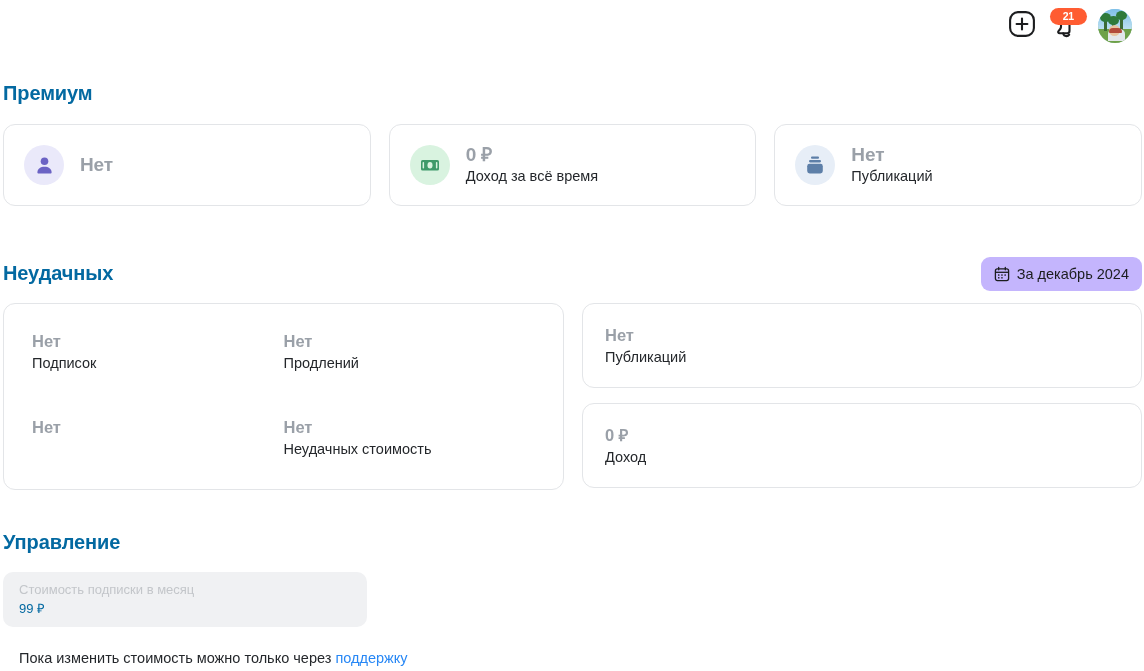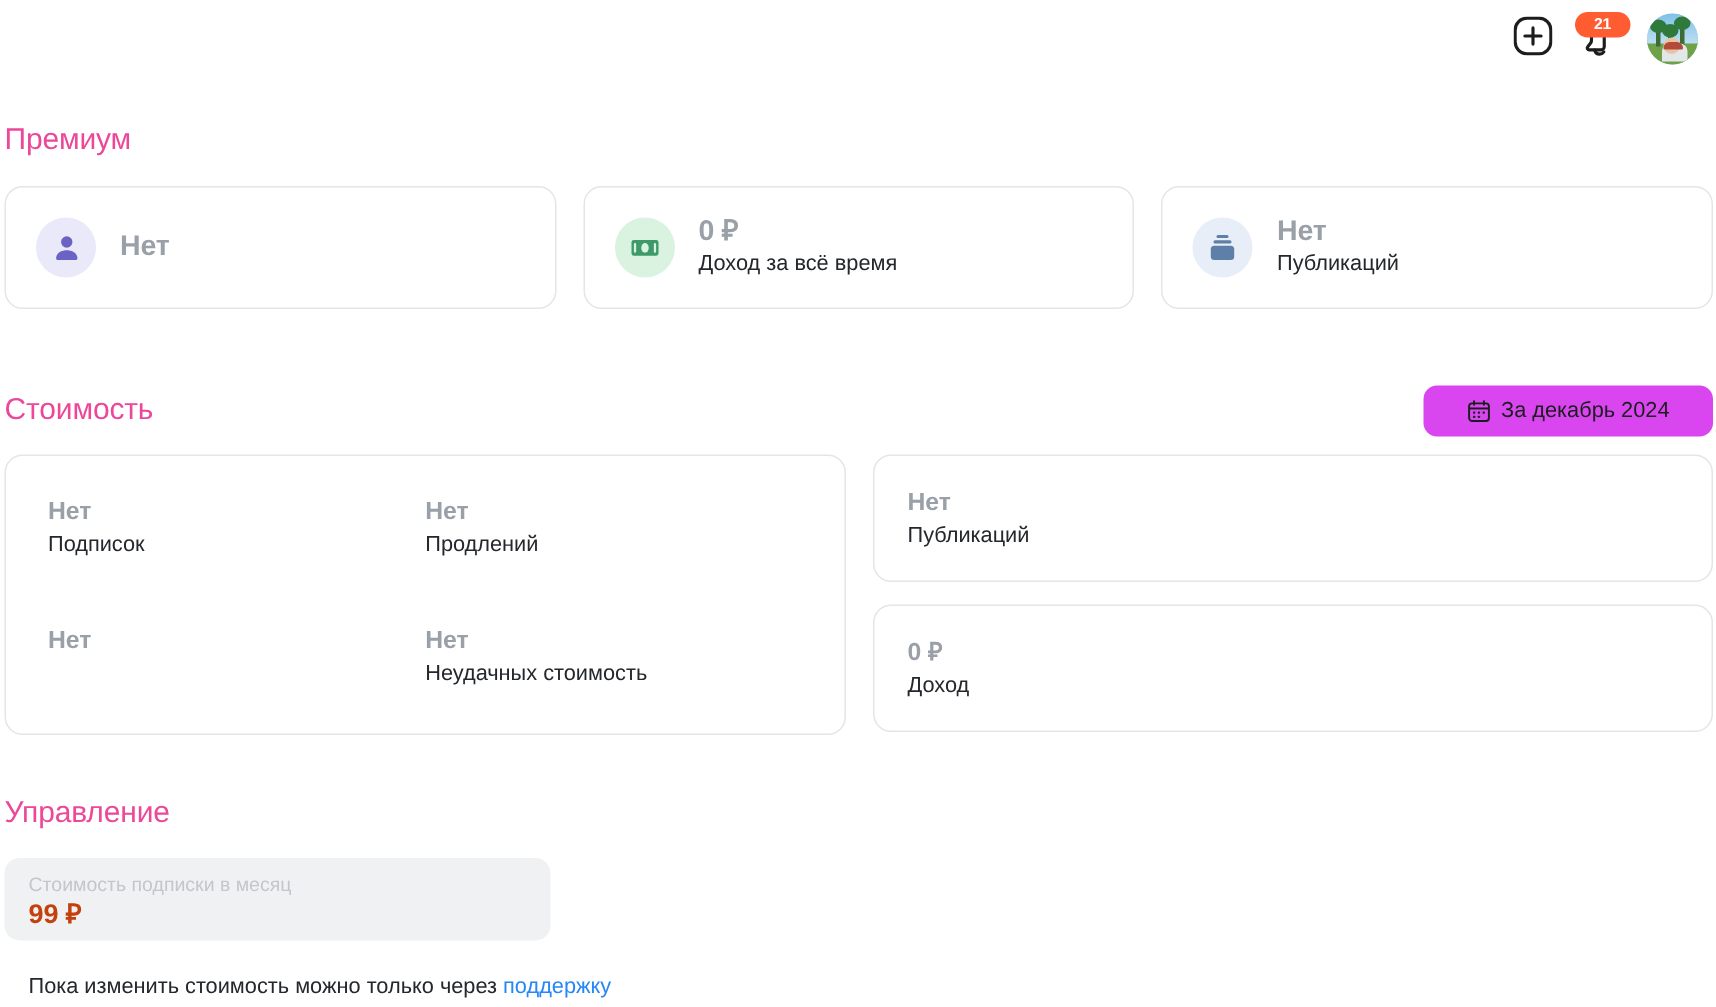--- a/index.html
+++ b/index.html
@@ -70,22 +70,22 @@
   .av-ground{ position:absolute; left:0; right:0; bottom:0; height:42%; background:#6ea148; }
   .av-palm  { position:absolute; width:3px; background:#3c6b35; bottom:34%; }
   .av-palm::before{ content:""; position:absolute; top:-5px; left:-4px; width:11px; height:9px; border-radius:50%; background:#2f7a3b; }
   .av-head  { position:absolute; left:32%; bottom:20%; width:11px; height:11px; border-radius:50%; background:#e8c4a0; }
   .av-cap   { position:absolute; left:31%; bottom:29%; width:13px; height:5px; border-radius:4px 4px 1px 1px; background:#b34b3a; }
   .av-body  { position:absolute; left:28%; bottom:6%; width:17px; height:12px; border-radius:5px 5px 0 0; background:#e3e7ea; }
 
   
   .sec-title {
     font-size: 20px;
-    font-weight: 400;
-    color: #ec4899;
+    font-weight: 700;
+    color: #0369a1;
     letter-spacing: -0.1px;
   }
 
   #premium-title { position: absolute; top: 82px; left: 3px; }
   #stats-title   { position: absolute; top: 262px; left: 3px; }
   #manage-title  { position: absolute; top: 531px; left: 3px; }
 
   
   .cards-row {
     position: absolute;
@@ -144,23 +144,23 @@
 
   
   .date-btn {
     position: absolute;
     top: 257px;
     right: 2px;
     height: 34px;
     display: flex;
     align-items: center;
     gap: 7px;
-    padding: 0 29px;
+    padding: 0 13px;
     border-radius: 9px;
-    background: #d946ef;
+    background: #c4b5fd;
     cursor: pointer;
     font-size: 14.5px;
     font-weight: 500;
     color: #1c1d1f;
     white-space: nowrap;
   }
 
   
   .stats-wrap {
     position: absolute;
@@ -232,24 +232,23 @@
     cursor: not-allowed;
   }
 
   .pf-label {
     font-size: 13px;
     color: #c3c6ca;
     line-height: 17px;
   }
 
   .pf-value {
-    font-size: 18px;
-    color: #c2410c;
+    font-size: 13px;
+    color: #0369a1;
     line-height: 20px;
-    font-weight: bold;
   }
 
   .hint {
     position: absolute;
     top: 649px; left: 19px;
     font-size: 14.5px;
     color: #24272b;
     line-height: 19px;
   }
 
@@ -344,21 +343,21 @@
       </div>
       <div class="m-texts">
         <div class="m-value">Нет</div>
         <div class="m-label">
           <span>Публикаций</span>
         </div>
       </div>
     </div>
   </div>
 
-  <div class="sec-title" id="stats-title">Стоимость</div>
+  <div class="sec-title" id="stats-title">Неудачных</div>
 
   <div class="date-btn">
     <span style="display:inline-flex;">
       <svg width="16" height="16" viewBox="0 0 16 16" fill="none">
         <rect x="1.4" y="2.9" width="13.2" height="11.7" rx="2" stroke="#1c1d1f" stroke-width="1.3"></rect>
         <path d="M1.4 6.3h13.2" stroke="#1c1d1f" stroke-width="1.3"></path>
         <path d="M4.7 1.4v2.4M11.3 1.4v2.4" stroke="#1c1d1f" stroke-width="1.3" stroke-linecap="round"></path>
         <rect x="4" y="8.3" width="1.5" height="1.5" rx="0.4" fill="#1c1d1f"></rect>
         <rect x="7.2" y="8.3" width="1.5" height="1.5" rx="0.4" fill="#1c1d1f"></rect>
         <rect x="10.4" y="8.3" width="1.5" height="1.5" rx="0.4" fill="#1c1d1f"></rect>

